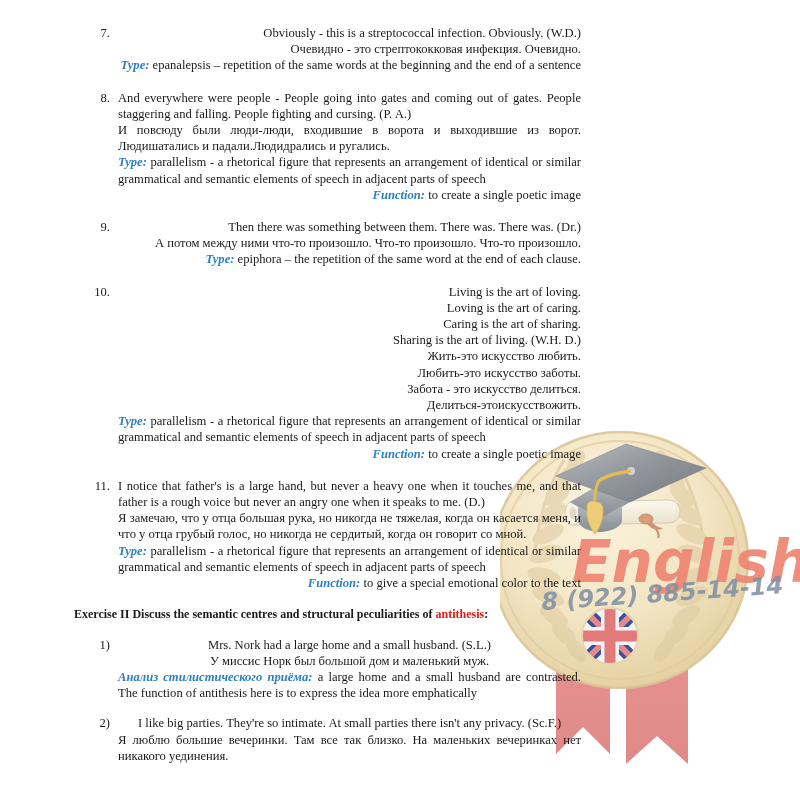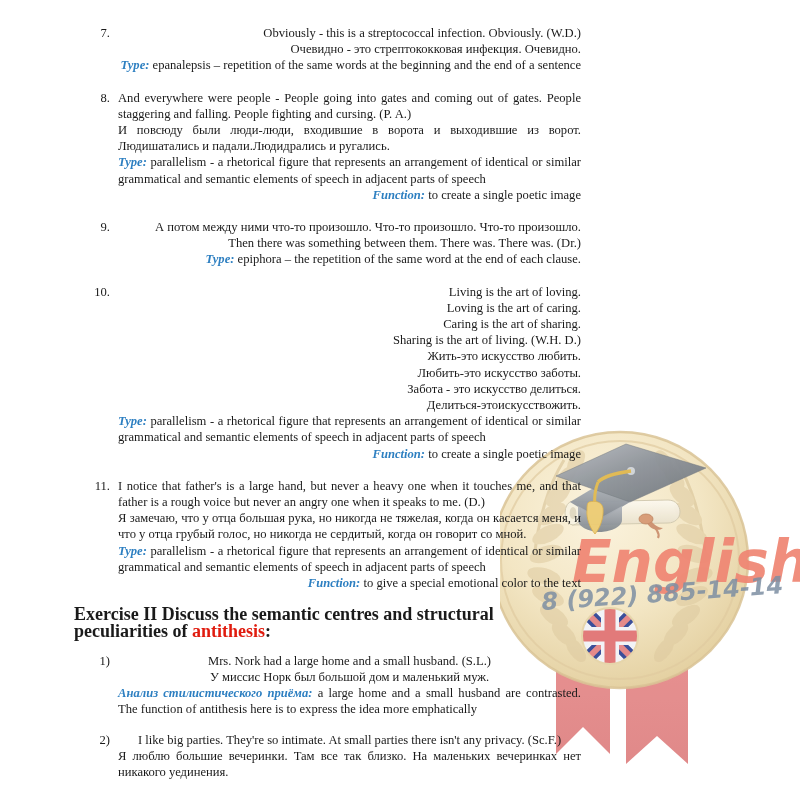--- a/index.html
+++ b/index.html
@@ -71,21 +71,21 @@
     font-weight: bold;
     font-style: italic;
     color: #2d7fc1;
   }
 
   .ex-head {
     position: relative;
     margin: 0;
     padding-left: 74px;
     padding-right: 219px;
-    font-size: 18px;
+    font-size: 12px;
     line-height: 16.2px;
     font-weight: bold;
   }
   .ex-head .red { color: #e01b0e; }
 
   .gap-lg { height: 16px; }
   .gap-md { height: 15px; }
   .gap-sm { height: 14px; }
 
   .sub-item {
@@ -250,22 +250,22 @@
       <p>And everywhere were people - People going into gates and coming out of gates. People staggering and falling. People fighting and cursing. (P. A.)</p>
       <p>И повсюду были люди-люди, входившие в ворота и выходившие из ворот. Людишатались и падали.Людидрались и ругались.</p>
       <p><span class="lbl">Type:</span> <span>parallelism - a rhetorical figure that represents an arrangement of identical or similar grammatical and semantic elements of speech in adjacent parts of speech</span></p>
       <p class="flat"><span class="lbl">Function:</span> <span>to create a single poetic image</span></p>
     </div>
 
     <div class="gap-lg"></div>
 
     <div class="item">
       <span class="num">9.</span>
+      <p class="flat">Then there was something between them. There was. There was. (Dr.)</p>
       <p class="flat">А потом между ними что-то произошло. Что-то произошло. Что-то произошло.</p>
-      <p class="flat">Then there was something between them. There was. There was. (Dr.)</p>
       <p class="flat"><span class="lbl">Type:</span> <span>epiphora – the repetition of the same word at the end of each clause.</span></p>
     </div>
 
     <div class="gap-lg"></div>
 
     <div class="item">
       <span class="num">10.</span>
       <p class="flat">Living is the art of loving.</p>
       <p class="flat">Loving is the art of caring.</p>
       <p class="flat">Caring is the art of sharing.</p>

